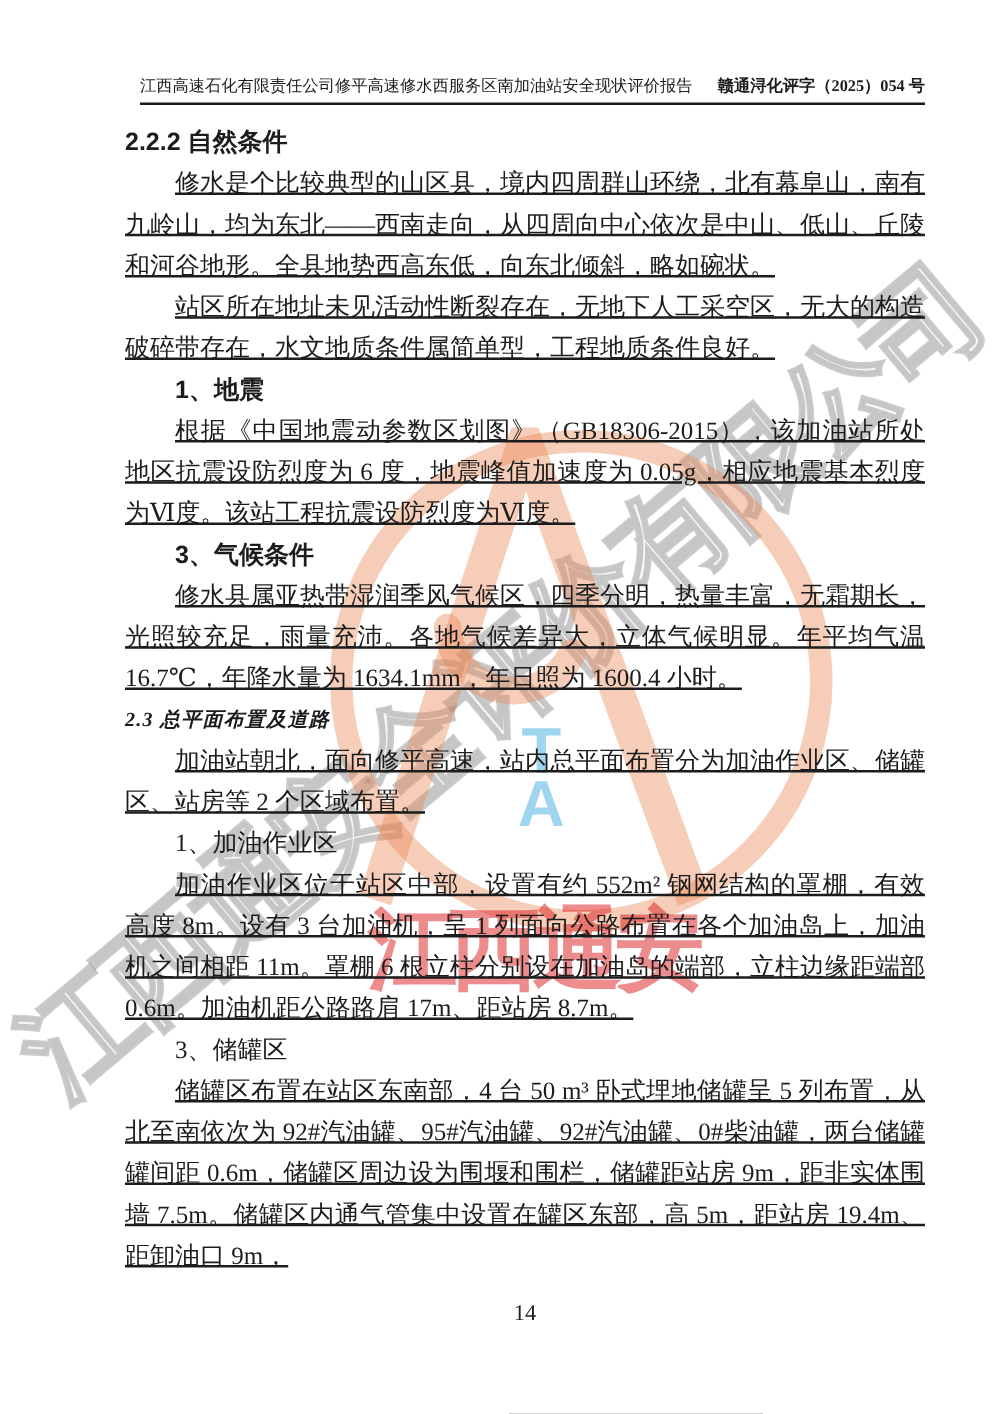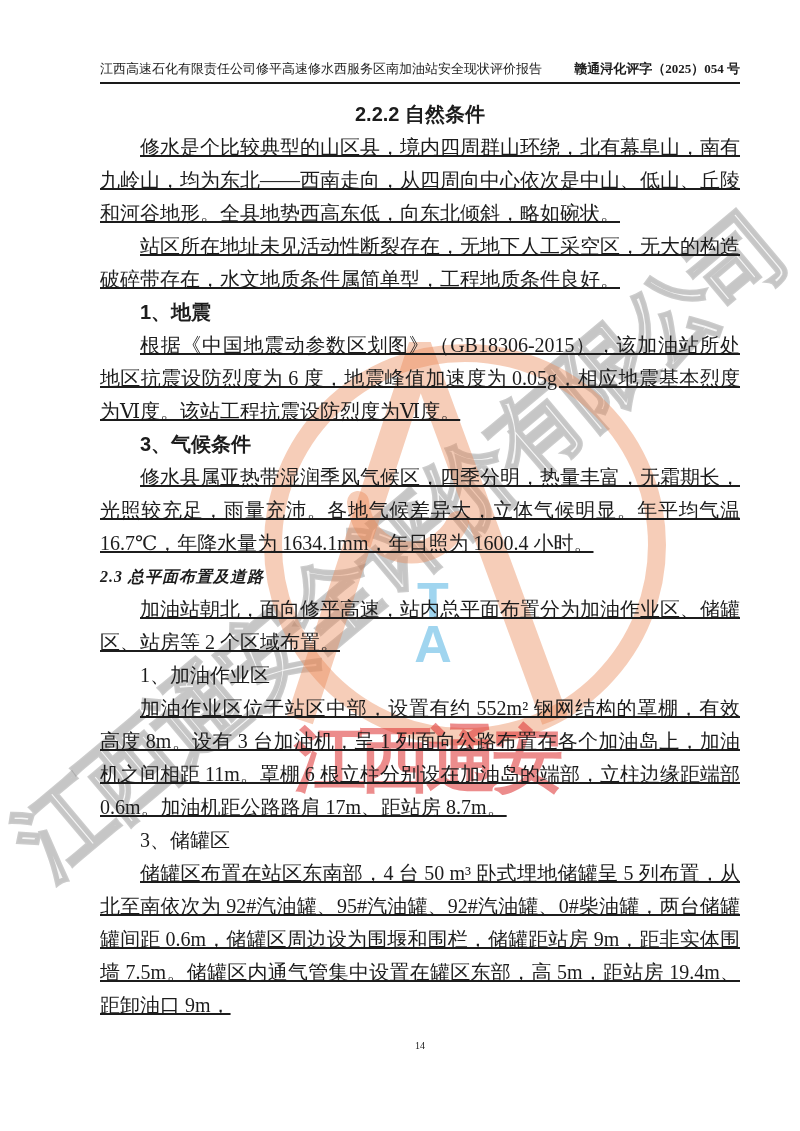--- a/index.html
+++ b/index.html
@@ -48,36 +48,37 @@
   .content{
     position:absolute;inset:0;z-index:1;
     padding:60px 60px 0 100px;
     box-sizing:border-box;
   }
   .header{
     display:flex;justify-content:space-between;align-items:flex-end;
     font-size:13px;line-height:17px;
     padding-bottom:5px;
     border-bottom:2px solid #1a1a1a;
+    margin-left:12px;
   }
   .header .h-left{letter-spacing:0px;}
   .header .h-right{font-weight:bold;white-space:nowrap;margin-left:12px;}
 
   .doc-body{margin-top:14px;font-size:20px;line-height:33px;}
   .blk{margin:0;}
-  .b-h3{font-family:"Liberation Sans","DejaVu Sans",sans-serif;font-weight:bold;font-size:20px;text-align:center;}
+  .b-h3{font-family:"Liberation Sans","DejaVu Sans",sans-serif;font-weight:bold;font-size:20px;}
   .b-h2{font-weight:bold;font-style:italic;font-size:16px;letter-spacing:1px;}
   .b-sub{font-family:"Liberation Sans","DejaVu Sans",sans-serif;font-weight:bold;text-indent:2em;font-size:20px;}
   .b-label{text-indent:2em;}
   .b-para{text-indent:2em;text-align:justify;text-decoration:underline;}
 
   .footer{
     position:absolute;left:100px;right:60px;top:1040px;
     text-align:center;
-    font-size:10px;
+    font-size:18px;
   }
 </style>
 </head>
 <body>
 
 <div class="page">
 
   <div class="wm-layer">
     <div class="wm-diagonal">江西通安全评价有限公司</div>
 

